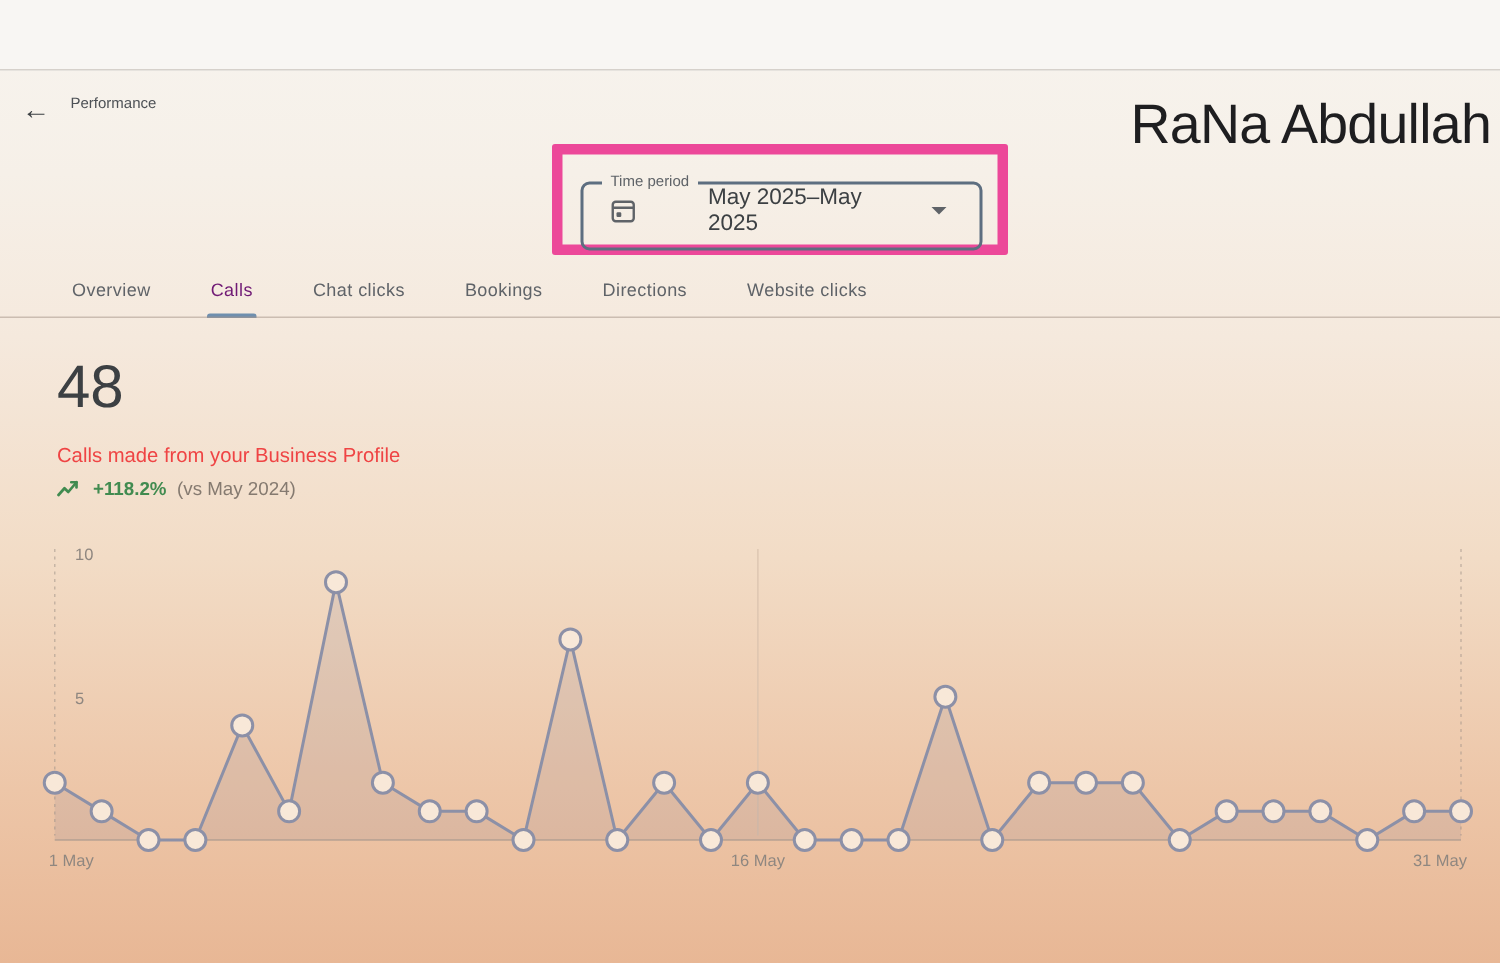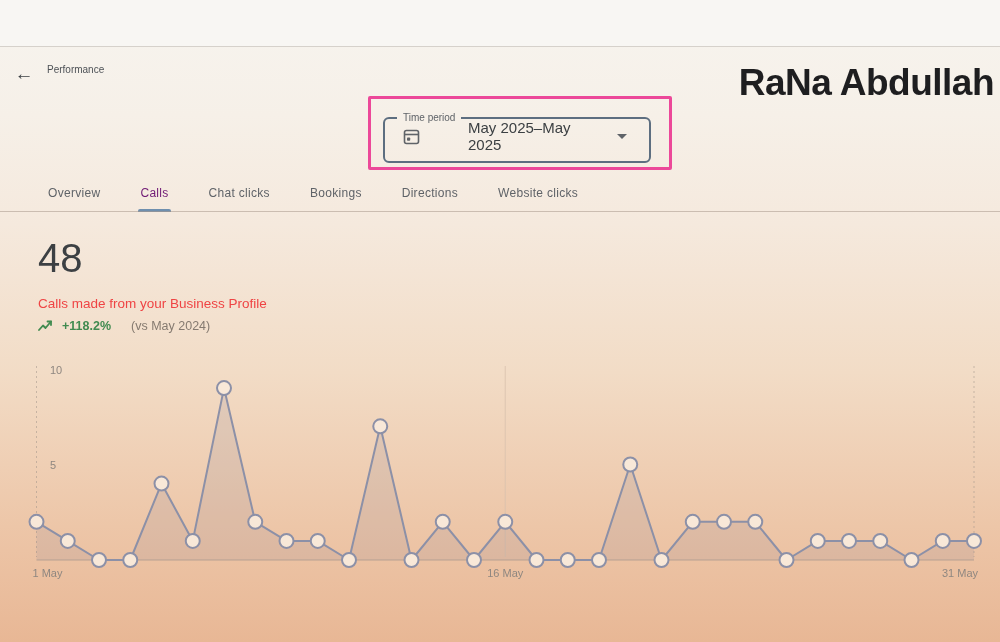--- a/index.html
+++ b/index.html
@@ -11,25 +11,25 @@
   }
   
   .topband { position:absolute; left:0; top:0; width:1000px; height:47px;
     background:#f8f6f3; border-bottom:1px solid #d6d1cb; }
   
   .header { position:absolute; left:0; top:60px; width:1000px; height:30px; }
   .back { position:absolute; left:12px; top:2px; width:24px; height:24px;
     font-size:19px; color:#3c4043; text-align:center; line-height:24px; cursor:pointer; }
   .page-title { position:absolute; left:47px; top:4px; font-size:10px; color:#4d5156; }
   
-  .watermark { position:absolute; right:6px; top:62px; font-size:37px; font-weight:700;
+  .watermark { position:absolute; right:6px; top:62px; font-size:37px; font-weight:400;
     color:#1e1e20; letter-spacing:-0.5px; }
   
   .annotation-box { position:absolute; left:368px; top:96px; width:304px; height:74px;
-    border:3px solid #ec4899; border-radius:2px; }
+    border:7px solid #ec4899; border-radius:2px; }
   .tp-field { position:absolute; left:12px; top:13px; width:268px; height:51px;
     border:2px solid #5d6e80; border-radius:6px; padding:0; cursor:pointer; background:transparent; }
   .tp-field legend { margin-left:12px; padding:0 6px; font-size:10px; color:#5f6368;
     font-family:"Liberation Sans", sans-serif; }
   .tp-inner { display:flex; align-items:center; height:30px; padding:0 14px 0 18px; margin-top:-2px;gap:28px; }
   .cal-icon { width:17px; height:17px; flex:0 0 auto; }
   .tp-value { margin-left:20px; font-size:15px; color:#3c4043; flex:1; }
   .caret { width:0; height:0; border-left:5px solid transparent; border-right:5px solid transparent;
     border-top:5px solid #5f6368; margin-right:8px; }
   
@@ -39,21 +39,21 @@
   .tab.active { color:#701a75; }
   .tab.active .tab-underline { position:absolute; left:-2px; right:-2px; bottom:-1px; height:3px;
     background:#6f8fae; border-radius:2px 2px 0 0; }
   .tabs-divider { position:absolute; left:0; top:211px; width:1000px; height:1px;
     background:rgba(168,152,140,0.55); }
   
   .metric-value { position:absolute; left:38px; top:236px; font-size:40px; font-weight:400; color:#3c4043; }
   .metric-desc { position:absolute; left:38px; top:296px; font-size:13.5px; color:#ef4444;text-align:center; }
   .trend-row { position:absolute; left:38px; top:319px; display:flex; align-items:center; }
   .trend-icon { width:17px; height:14px; margin-right:7px; }
-  .trend-pct { font-size:12.5px; font-weight:700; color:#418b50; margin-right:20px; }
+  .trend-pct { font-size:12.5px; font-weight:700; color:#418b50; margin-right:7px; }
   .trend-cmp { font-size:12.5px; color:#857a70; }
   
   .chart-wrap { position:absolute; left:0; top:352px; width:1000px; height:240px; }
   .chart-wrap svg { display:block; }
   .chart-wrap text { font-family:"Liberation Sans", sans-serif; font-size:11px; fill:#8f8780; }
 </style>
 </head>
 <body>
 
 <div class="topband"></div>

